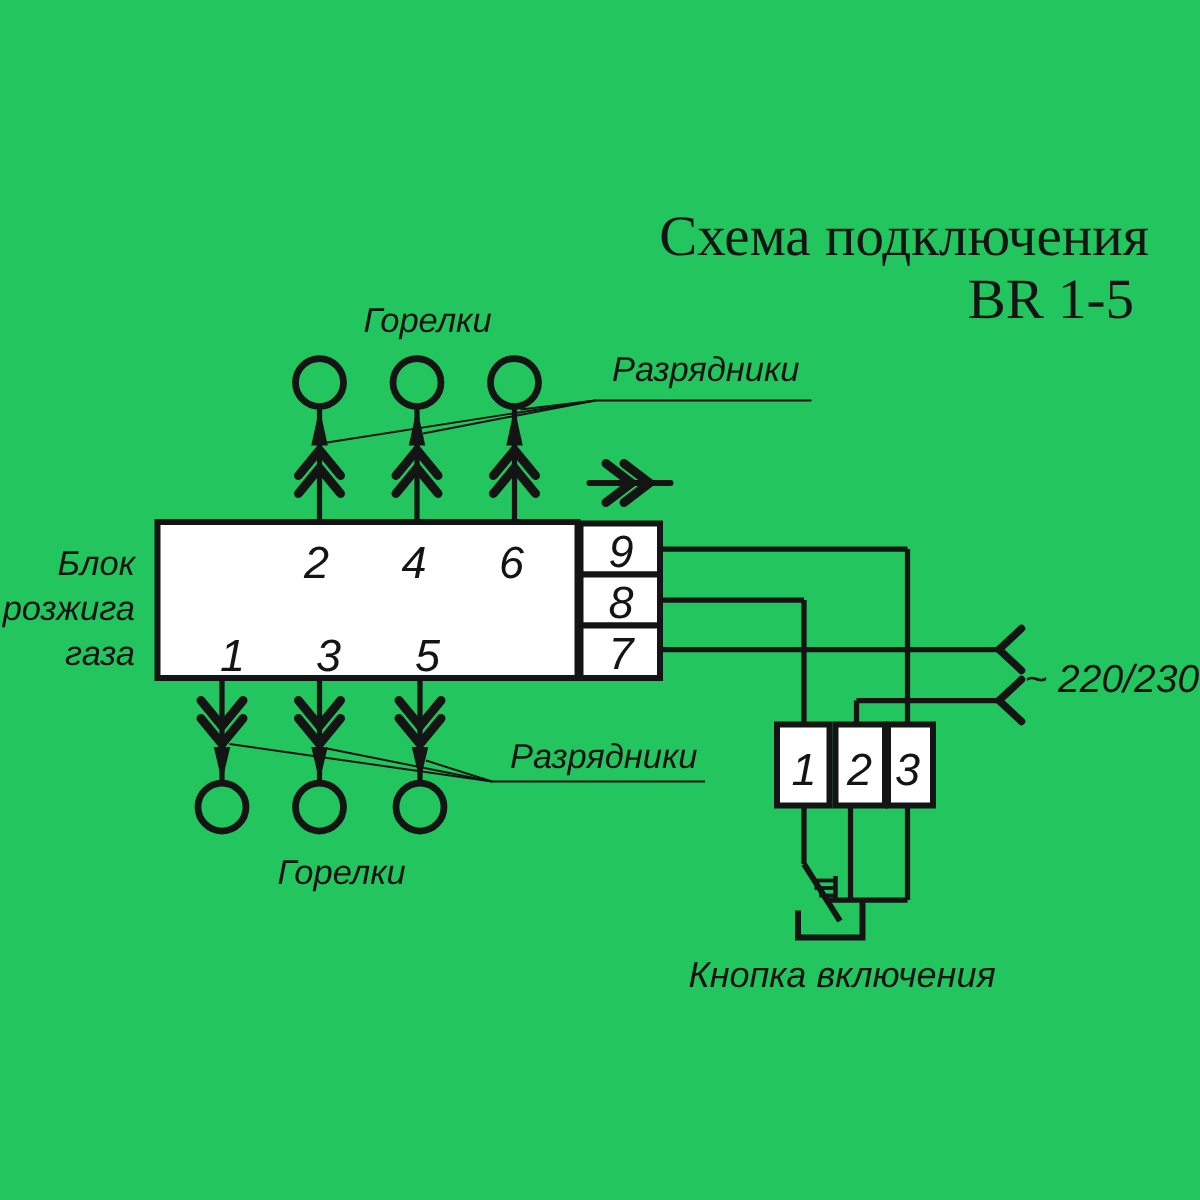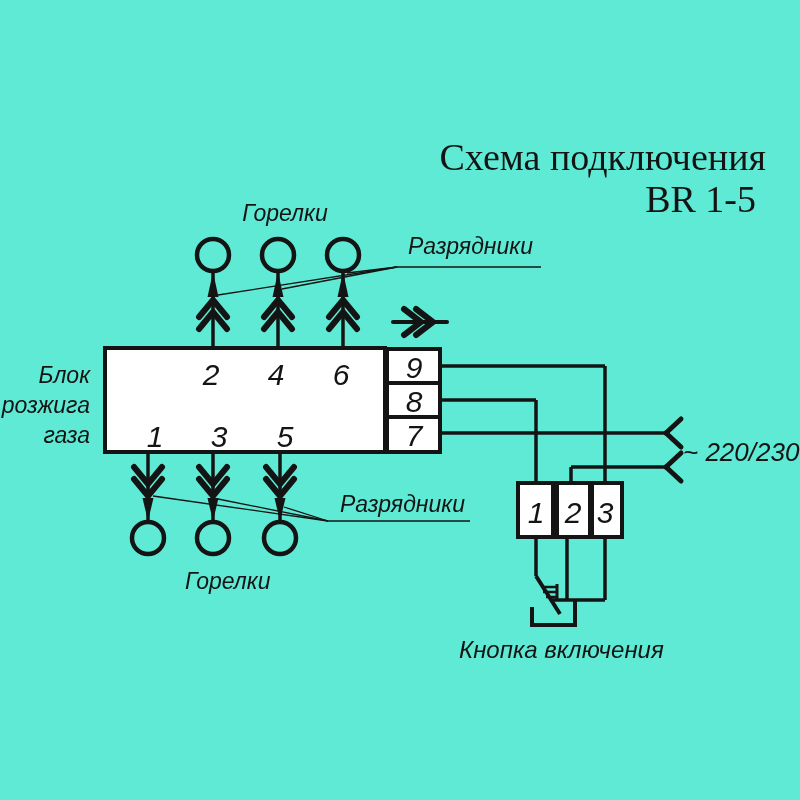--- a/index.html
+++ b/index.html
@@ -1,19 +1,19 @@
 <!DOCTYPE html>
 <html><head>
 <meta charset="utf-8">
 <style>
   html,body{margin:0;padding:0;background:#ffffff;}
   .page{
     position:relative;
     width:800px;height:800px;
-    background:#5eead4;
+    background:#22c55e;
     font-family:"Liberation Sans", sans-serif;
     overflow:hidden;
   }
   svg{position:absolute;left:0;top:0;}
   .ink-stroke{stroke:#141414;fill:none;}
   .ink-fill{fill:#141414;stroke:none;}
   .box{stroke:#141414;fill:#ffffff;stroke-width:4;}
   text{fill:#141414;}
   .t-title{font-family:"Liberation Serif", serif;font-size:38px;}
   .t-label{font-family:"Liberation Sans", sans-serif;font-style:italic;font-size:23px;}

